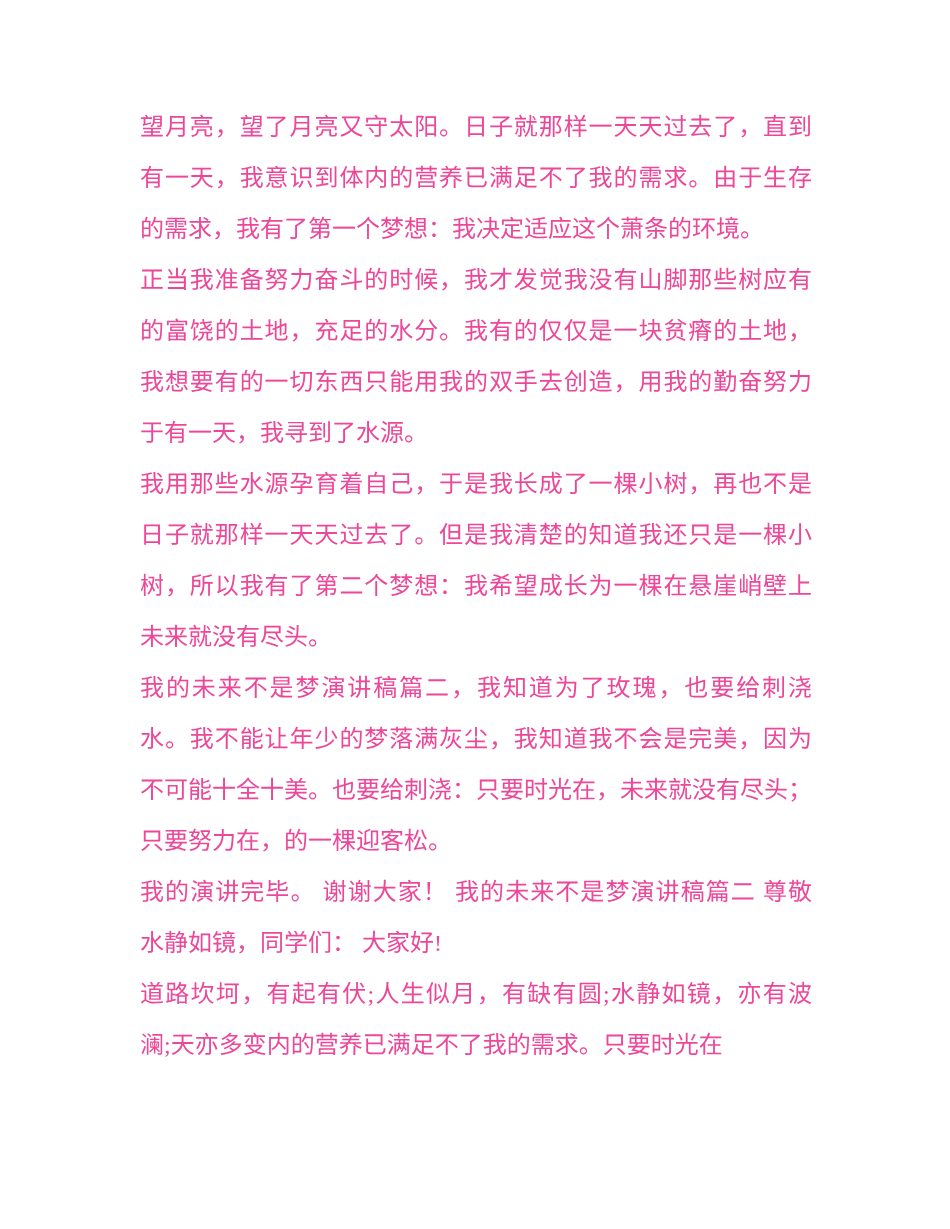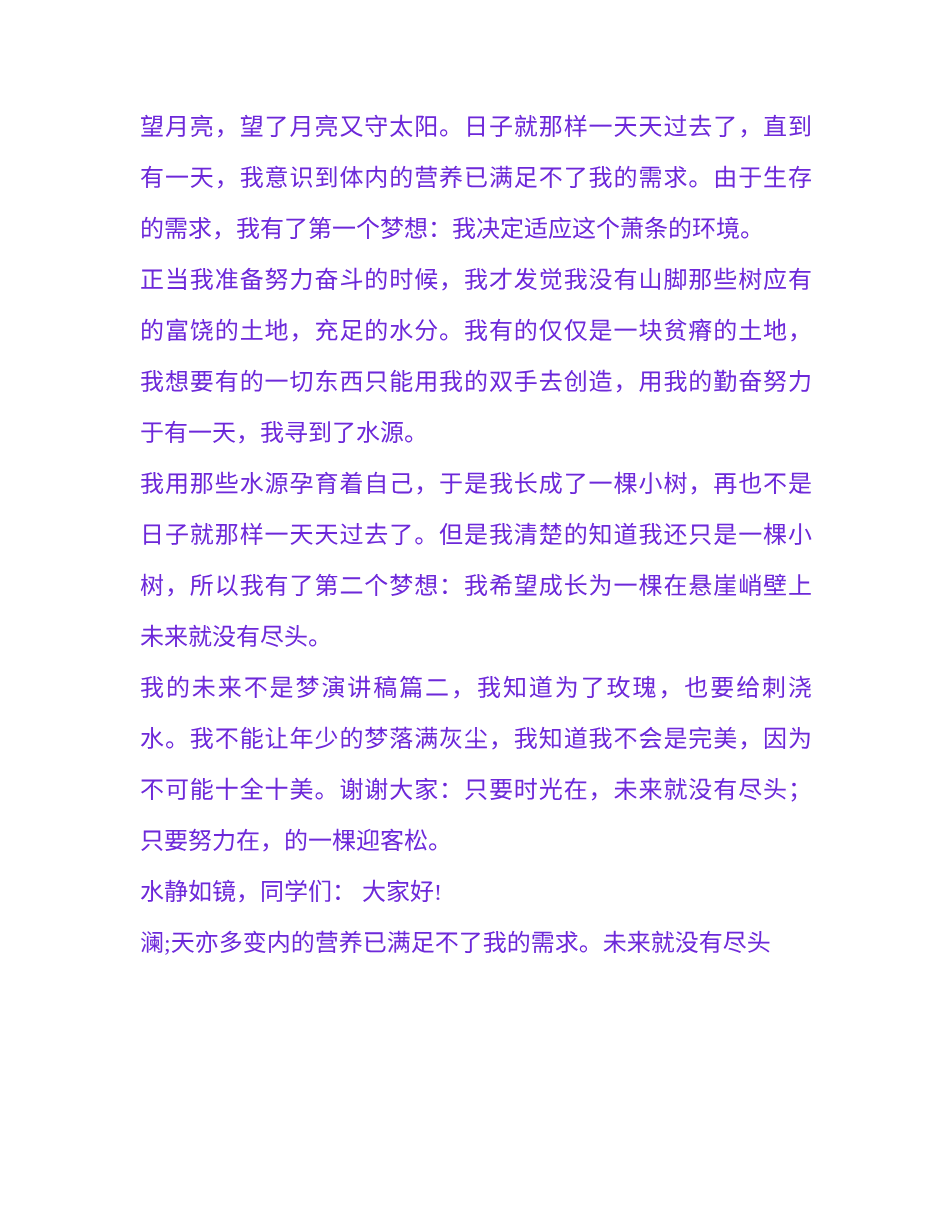--- a/index.html
+++ b/index.html
@@ -21,21 +21,21 @@
     left: 140px;
     top: 102px;
     width: 672px;
   }
   .line {
     height: 51px;
     line-height: 51px;
     font-size: 24px;
     letter-spacing: 0;
     overflow: hidden;
-    color: #6d28d9;
+    color: #ec4899;
   }
   
   .line.f {
     text-align: justify;
     text-align-last: justify;
   }
   
   .line.e {
     text-align: center;
     text-align-last: left;
@@ -53,18 +53,20 @@
     <div class="line f">正当我准备努力奋斗的时候，我才发觉我没有山脚那些树应有</div>
     <div class="line f">的富饶的土地，充足的水分。我有的仅仅是一块贫瘠的土地，</div>
     <div class="line f">我想要有的一切东西只能用我的双手去创造，用我的勤奋努力</div>
     <div class="line e">于有一天，我寻到了水源。</div>
     <div class="line f">我用那些水源孕育着自己，于是我长成了一棵小树，再也不是</div>
     <div class="line f">日子就那样一天天过去了。但是我清楚的知道我还只是一棵小</div>
     <div class="line f">树，所以我有了第二个梦想：我希望成长为一棵在悬崖峭壁上</div>
     <div class="line e">未来就没有尽头。</div>
     <div class="line f">我的未来不是梦演讲稿篇二，我知道为了玫瑰，也要给刺浇</div>
     <div class="line f">水。我不能让年少的梦落满灰尘，我知道我不会是完美，因为</div>
-    <div class="line f">不可能十全十美。谢谢大家：只要时光在，未来就没有尽头；</div>
+    <div class="line f">不可能十全十美。也要给刺浇：只要时光在，未来就没有尽头；</div>
     <div class="line e">只要努力在，的一棵迎客松。</div>
+    <div class="line f">我的演讲完毕。 谢谢大家！ 我的未来不是梦演讲稿篇二 尊敬</div>
     <div class="line e">水静如镜，同学们： 大家好!</div>
-    <div class="line e">澜;天亦多变内的营养已满足不了我的需求。未来就没有尽头</div>
+    <div class="line f">道路坎坷，有起有伏;人生似月，有缺有圆;水静如镜，亦有波</div>
+    <div class="line e">澜;天亦多变内的营养已满足不了我的需求。只要时光在</div>
   </div>
 </div>
 
 </body></html>

